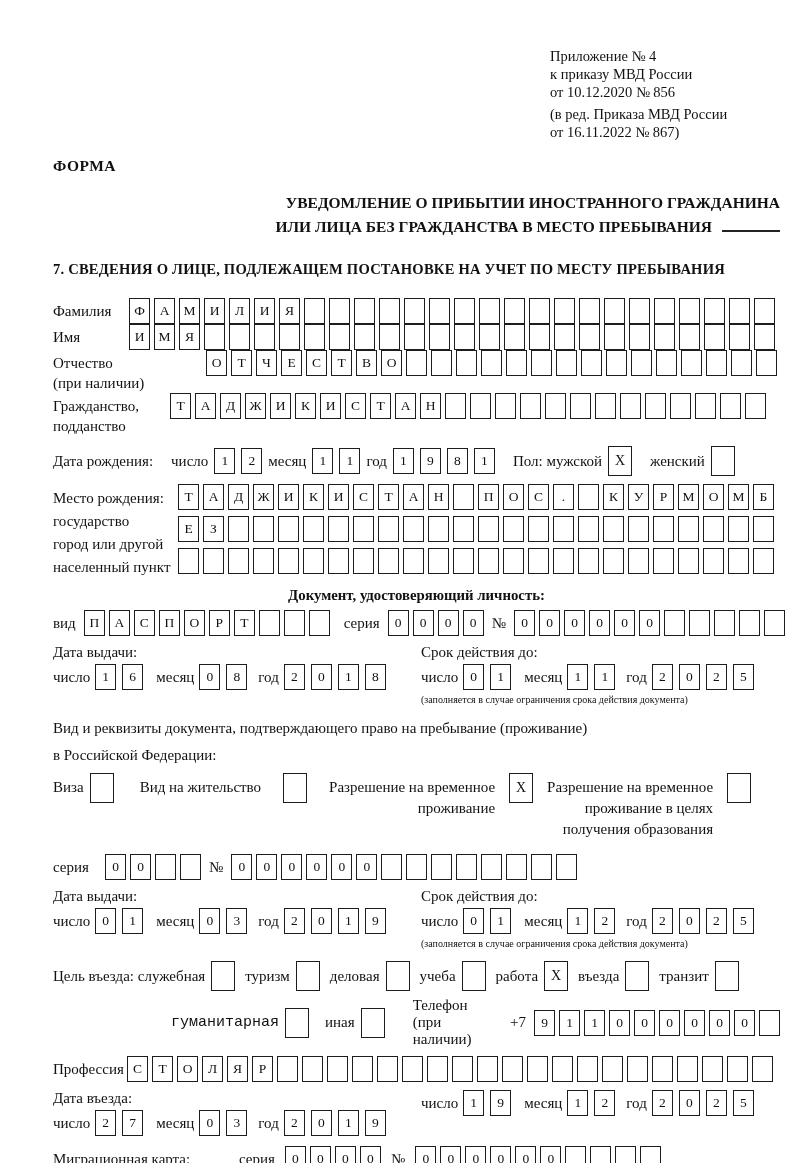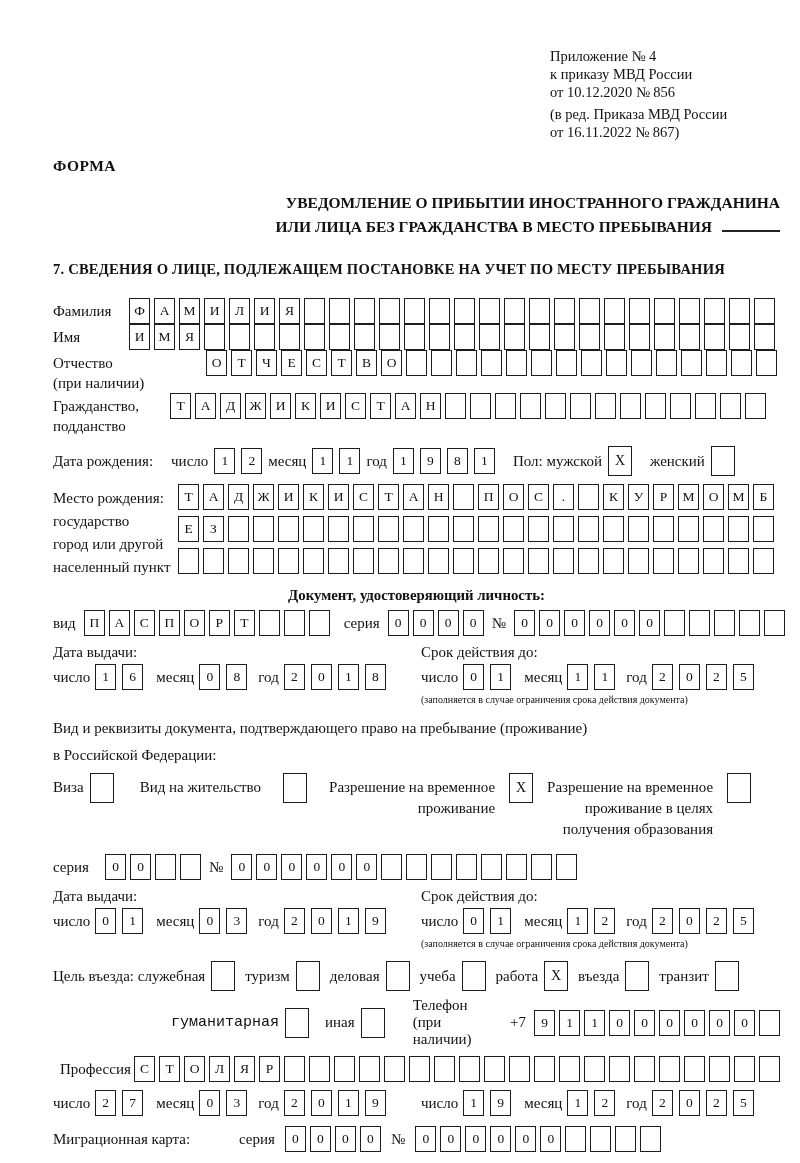--- a/index.html
+++ b/index.html
@@ -577,21 +577,21 @@
         <span class="cell">0</span>
         <span class="cell">0</span>
         <span class="cell">0</span>
         <span class="cell">0</span>
         <span class="cell">0</span>
         <span class="cell">0</span>
         <span class="cell"></span>
       </span>
   </div>
 
-  <div class="row" style="margin-top:8px;justify-content:flex-end;">
+  <div class="row" style="margin-top:8px;">
     <span class="lbl w74">Профессия</span>
     <span class="cells">
         <span class="cell">С</span>
         <span class="cell">Т</span>
         <span class="cell">О</span>
         <span class="cell">Л</span>
         <span class="cell">Я</span>
         <span class="cell">Р</span>
         <span class="cell"></span>
         <span class="cell"></span>
@@ -611,20 +611,21 @@
         <span class="cell"></span>
         <span class="cell"></span>
         <span class="cell"></span>
         <span class="cell"></span>
         <span class="cell"></span>
       </span>
   </div>
 
   <div class="dates">
     <div class="dcol left">
+      <div class="dhdr">Дата въезда:</div>
       <div class="dfields">
         <span>число</span>
         <span class="cells dg">
             <span class="cell">2</span>
             <span class="cell">7</span>
           </span>
         <span style="margin-left:8px;">месяц</span>
         <span class="cells dg">
             <span class="cell">0</span>
             <span class="cell">3</span>

